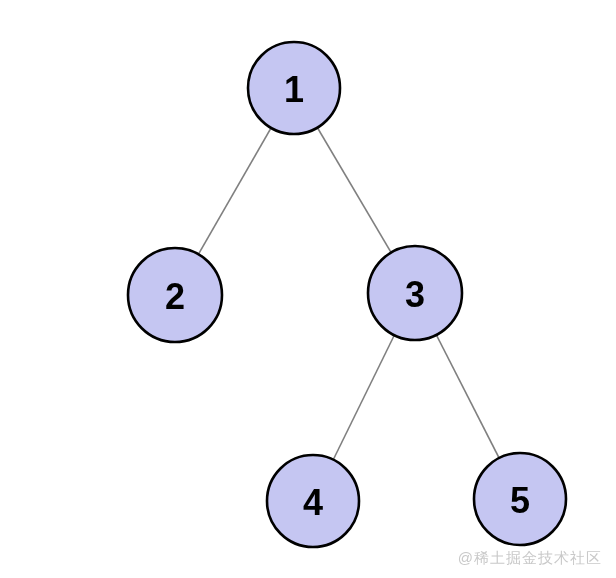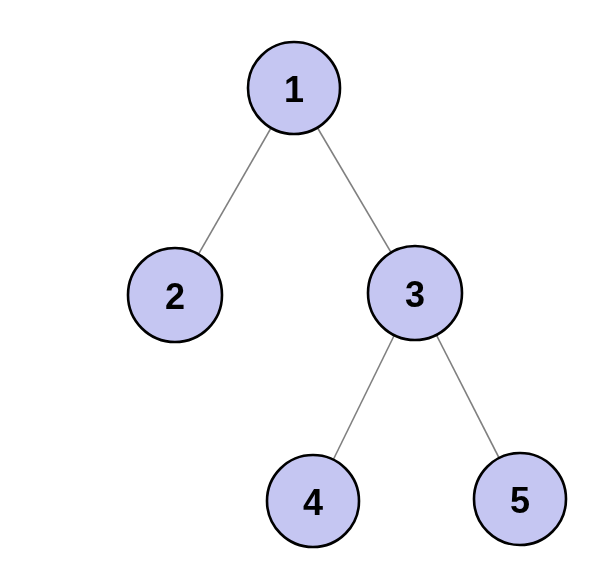--- a/index.html
+++ b/index.html
@@ -74,13 +74,14 @@
         <g>
           <circle cx="313" cy="501" r="46" fill="#c5c6f2" stroke="#000000" class="node-circle"></circle>
           <text x="313" y="502" class="node-label">4</text>
         </g>
         <g>
           <circle cx="520" cy="499" r="46" fill="#c5c6f2" stroke="#000000" class="node-circle"></circle>
           <text x="520" y="500" class="node-label">5</text>
         </g>
       </g>
   </svg>
+  <div class="watermark" style="color: rgb(201, 201, 201);">@稀土掘金技术社区</div>
 </div>
 
 </body></html>

